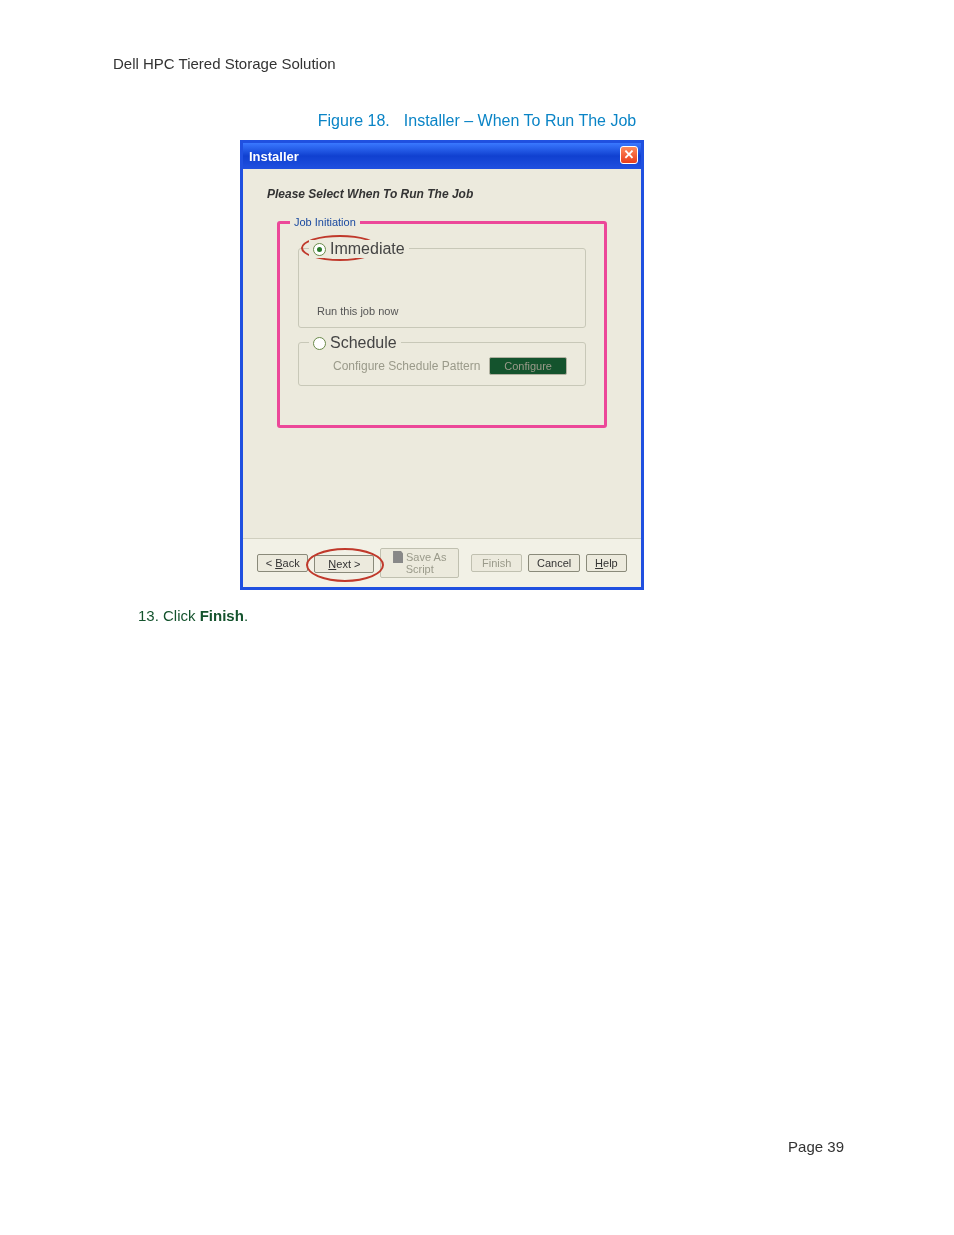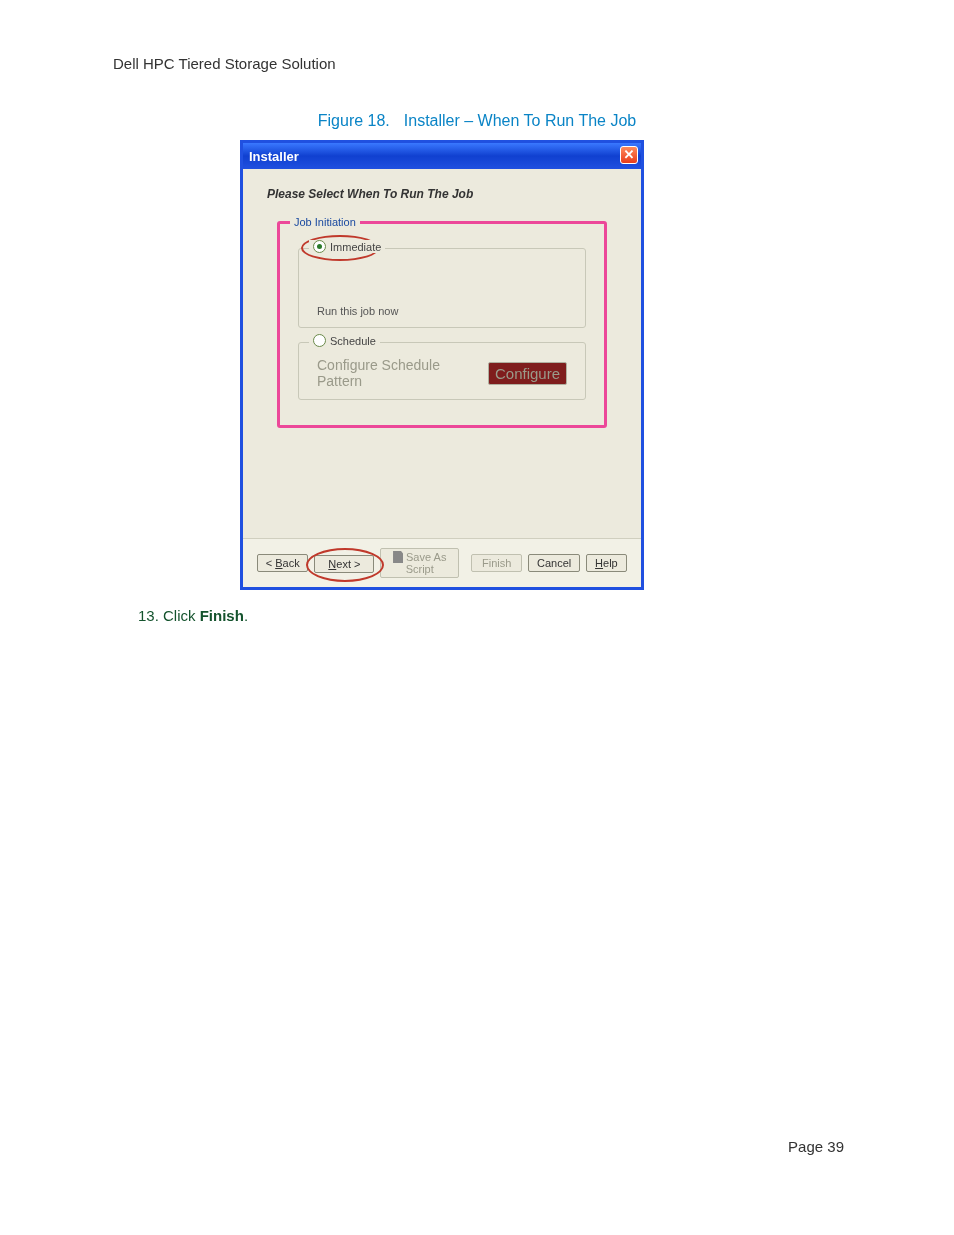--- a/index.html
+++ b/index.html
@@ -100,21 +100,21 @@
     border: 1px solid #c8c8b8;
     border-radius: 3px;
     padding: 14px 18px 10px 18px;
     margin-bottom: 14px;
   }
   .legend-inner {
     position: absolute;
     top: -9px; left: 10px;
     background: #eceadd;
     padding: 0 4px;
-    font-size: 11px;
+    font-size: 16px;
     color: #444;
     display: flex;
     align-items: center;
     gap: 4px;
   }
   .radio {
     width: 11px; height: 11px;
     border: 1px solid #6a8a4a;
     border-radius: 50%;
     display: inline-flex;
@@ -140,28 +140,29 @@
     font-size: 11px;
     color: #555;
     margin-top: 42px;
   }
   .sched-row {
     display: flex;
     align-items: center;
     justify-content: space-between;
   }
   .sched-label {
-    font-size: 14px;
+    font-size: 12px;
     color: #9a9a8a;
+    margin-left: 16px;
   }
   .cfg-btn {
     font-family: Tahoma, sans-serif;
-    font-size: 15px;
-    padding: 2px 6px;
-    background: #7f1d1d;
+    font-size: 11px;
+    padding: 2px 14px;
+    background: #14532d;
     border: 1px solid #b0b0a0;
     color: #9a9a8a;
     border-radius: 2px;
   }
   .button-bar {
     position: absolute;
     bottom: 0; left: 0; right: 0;
     height: 48px;
     background: #f2f1e6;
     border-top: 1px solid #d0cfbf;

